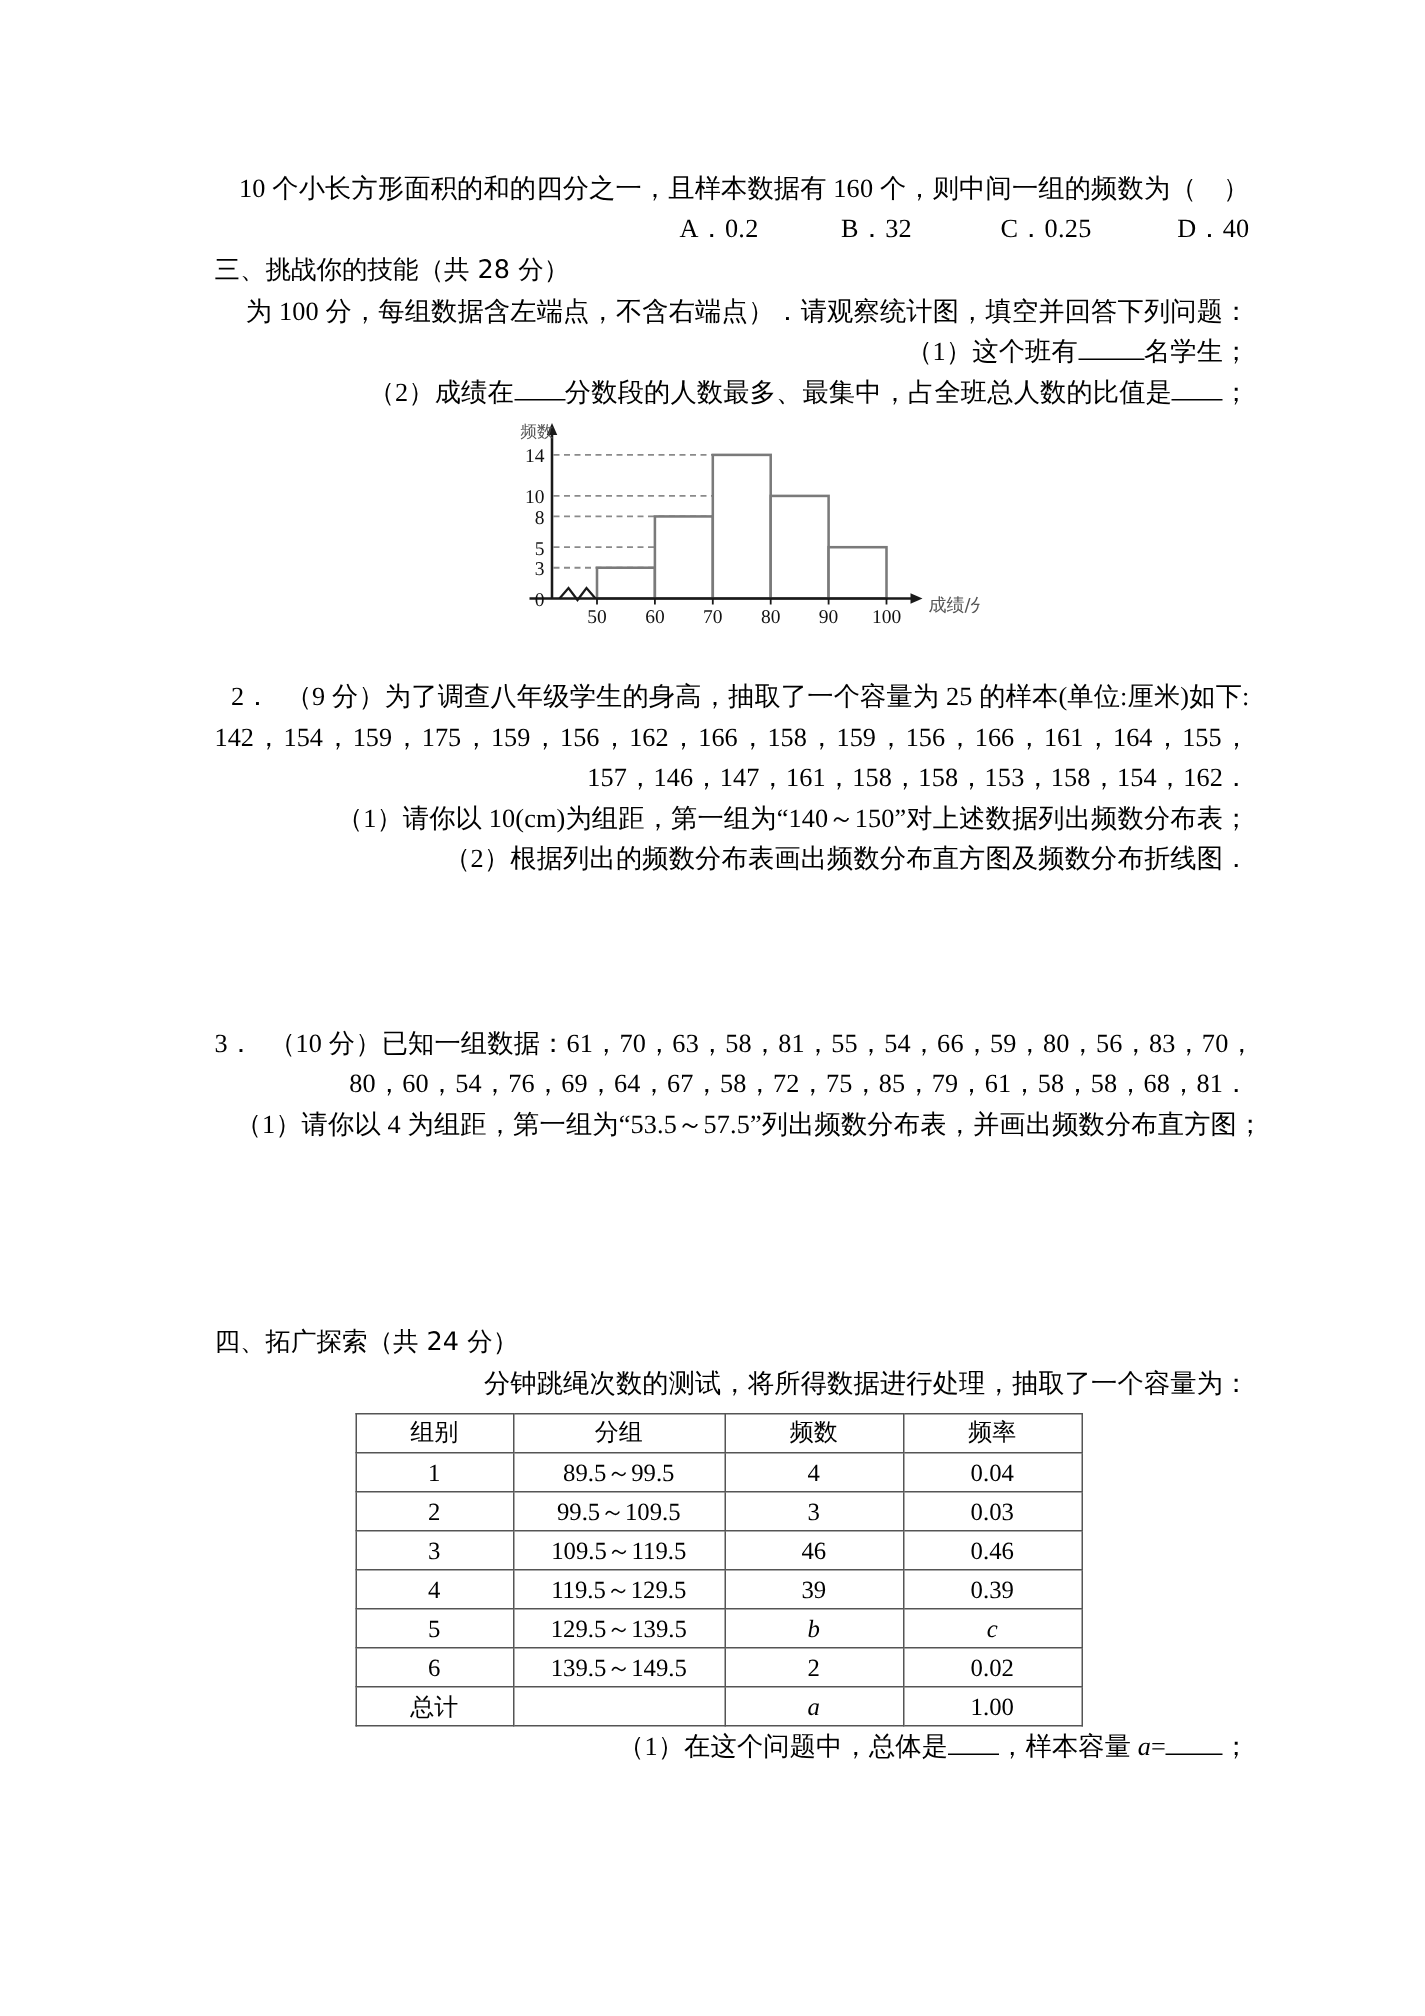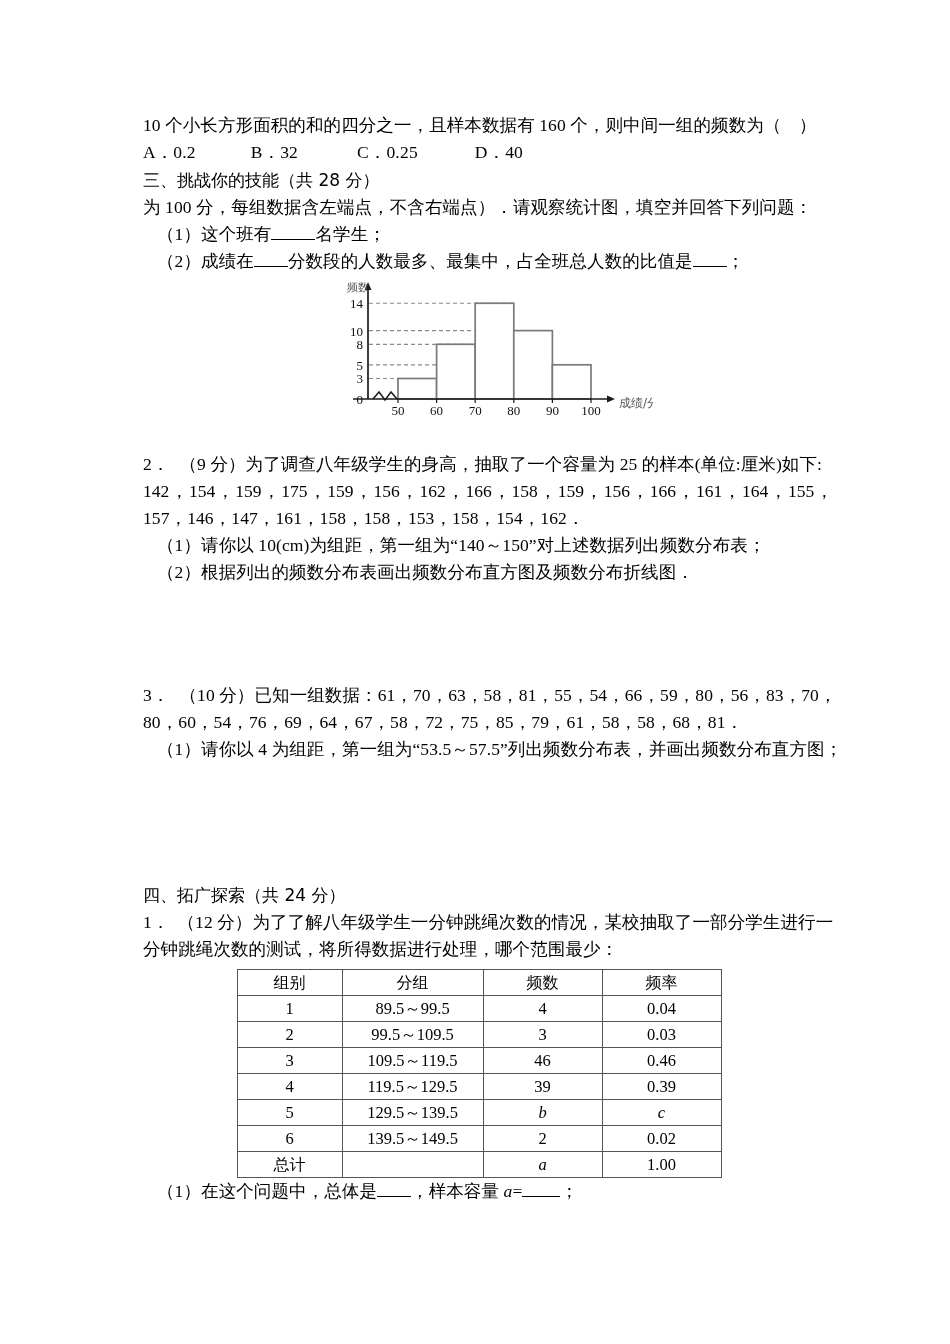--- a/index.html
+++ b/index.html
@@ -28,20 +28,21 @@
     left: 143px;
     top: 112px;
     width: 690px;
   }
 
   .line {
     font-size: 17.5px;
     line-height: 27px;
     white-space: nowrap;
     letter-spacing: 0.1px;
+    text-align: right;
   }
 
   .indent {
     padding-left: 14px;
   }
 
   .heading {
     font-family: "DejaVu Sans", "Liberation Sans", sans-serif;
     font-weight: normal;
     font-size: 17px;
@@ -235,24 +236,21 @@
     <div class="line">80，60，54，76，69，64，67，58，72，75，85，79，61，58，58，68，81．</div>
     <div class="line indent">
       <span>（1）</span><span>请你以 4 为组距，第一组为“53.5～57.5”列出频数分布表，并画出频数分布直方图；</span>
     </div>
 
     <div class="gap-xl"></div>
     <div class="gap-md"></div>
 
     <div class="heading">四、拓广探索（共 24 分）</div>
 
-    <div class="line">
-      <span>1．</span><span style="display:inline-block;width:8px"></span><span>（12 分）</span><span>为了了解八年级学生一分钟跳绳次数的情况，某校抽取了一部分学生进行一</span>
-    </div>
-    <div class="line">分钟跳绳次数的测试，将所得数据进行处理，哪个范围最少：</div>
+    <div class="line">分钟跳绳次数的测试，将所得数据进行处理，抽取了一个容量为：</div>
 
     <div class="tbl-wrap">
       <table class="freq">
         <thead>
           <tr>
             <td class="c-group">组别</td>
             <td class="c-range">分组</td>
             <td class="c-freq">频数</td>
             <td class="c-rate">频率</td>
           </tr>

